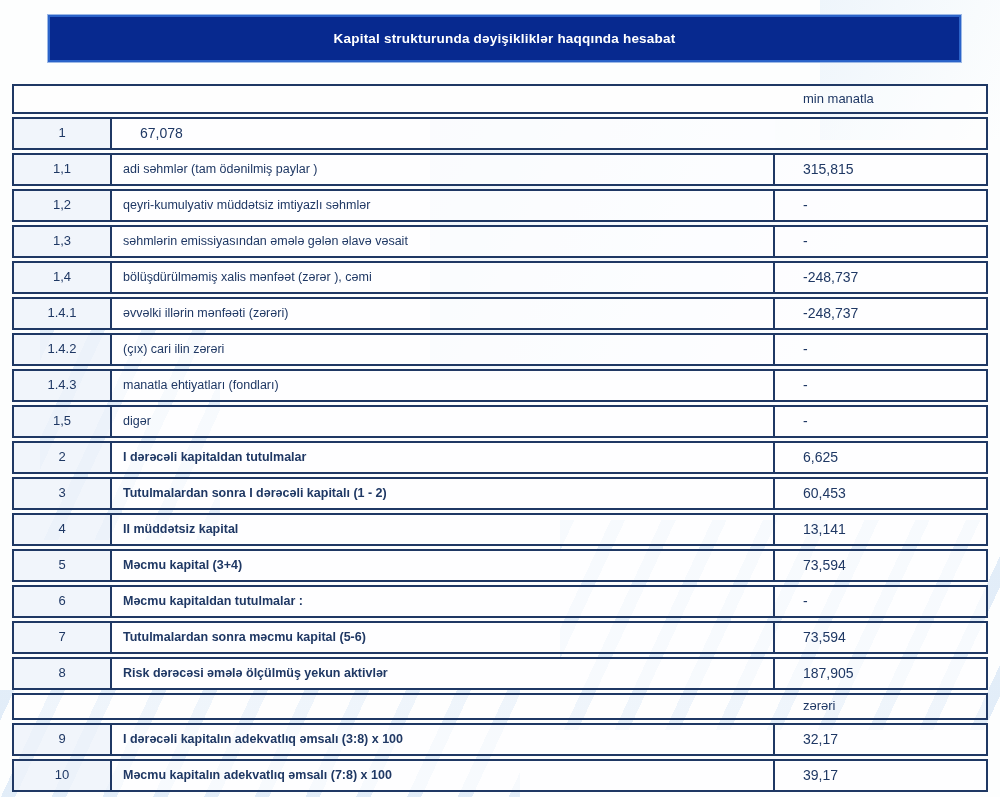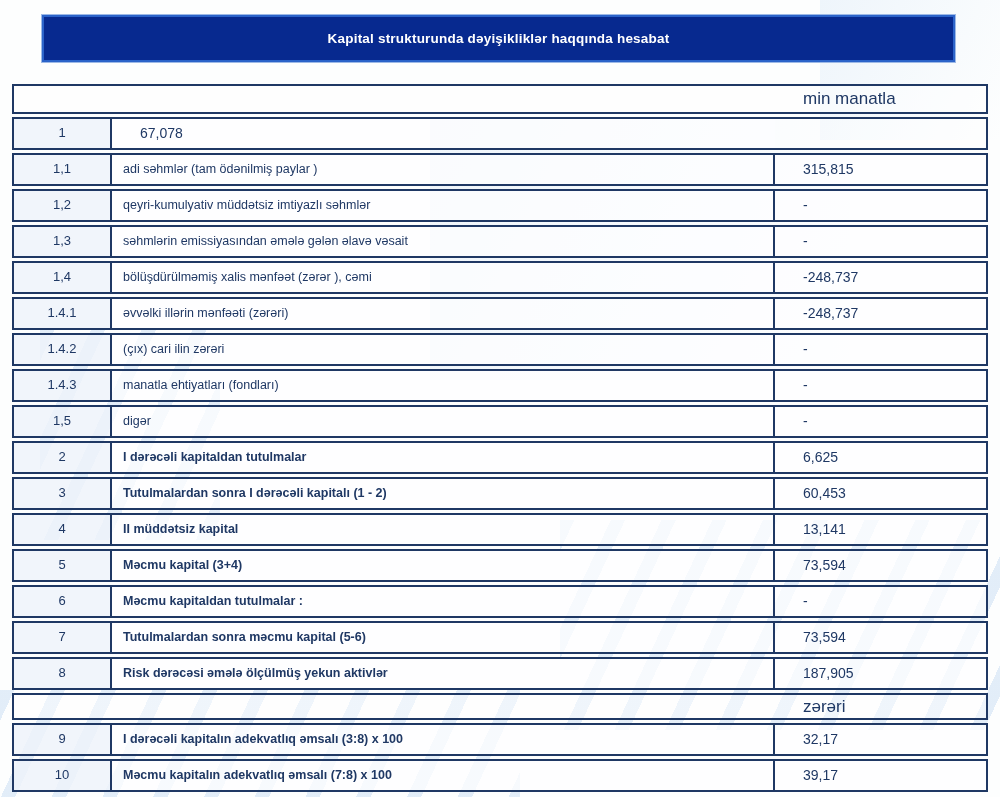--- a/index.html
+++ b/index.html
@@ -24,21 +24,21 @@
   }
   .wm1 { left: 560px; top: 520px; width: 440px; height: 210px; }
   .wm2 { left: 820px; top: 0px;   width: 180px; height: 140px; }
   .wm3 { left: 40px;  top: 330px; width: 180px; height: 210px; }
   .wm4 { left: 430px; top: 120px; width: 420px; height: 260px; }
   .wm5 { left: 0px;   top: 690px; width: 520px; height: 107px; }
 
   
   .banner {
     position: absolute;
-    left: 42px; top: 15px;
+    left: 48px; top: 15px;
     width: 913px; height: 47px;
     background: #07298f;
     border: 2px solid #2b63c9;
     box-shadow: 0 0 0 1px #9db9e6;
     display: flex; align-items: center; justify-content: center;
   }
   .banner-title {
     color: #ffffff;
     font-size: 13.5px;
     font-weight: bold;
@@ -78,21 +78,21 @@
     padding: 2px 8px 2px 11px;
     background: rgba(253, 254, 255, 0.55);
   }
   .cell.val {
     padding-left: 28px;
     font-size: 14px;
     background: rgba(253, 254, 255, 0.55);
   }
   .trow.bold .cell.desc { font-weight: bold; }
   .merged .mcell { border: none; background: transparent; }
-  .merged .cell.val { font-size: 17px; }
+  .merged .cell.val { font-size: 13px; }
 </style>
 </head>
 <body>
 
 <div class="wm wm1 stripes"></div>
 <div class="wm wm2 wash"></div>
 <div class="wm wm3 stripes"></div>
 <div class="wm wm4 wash"></div>
 <div class="wm wm5 stripes"></div>
 

